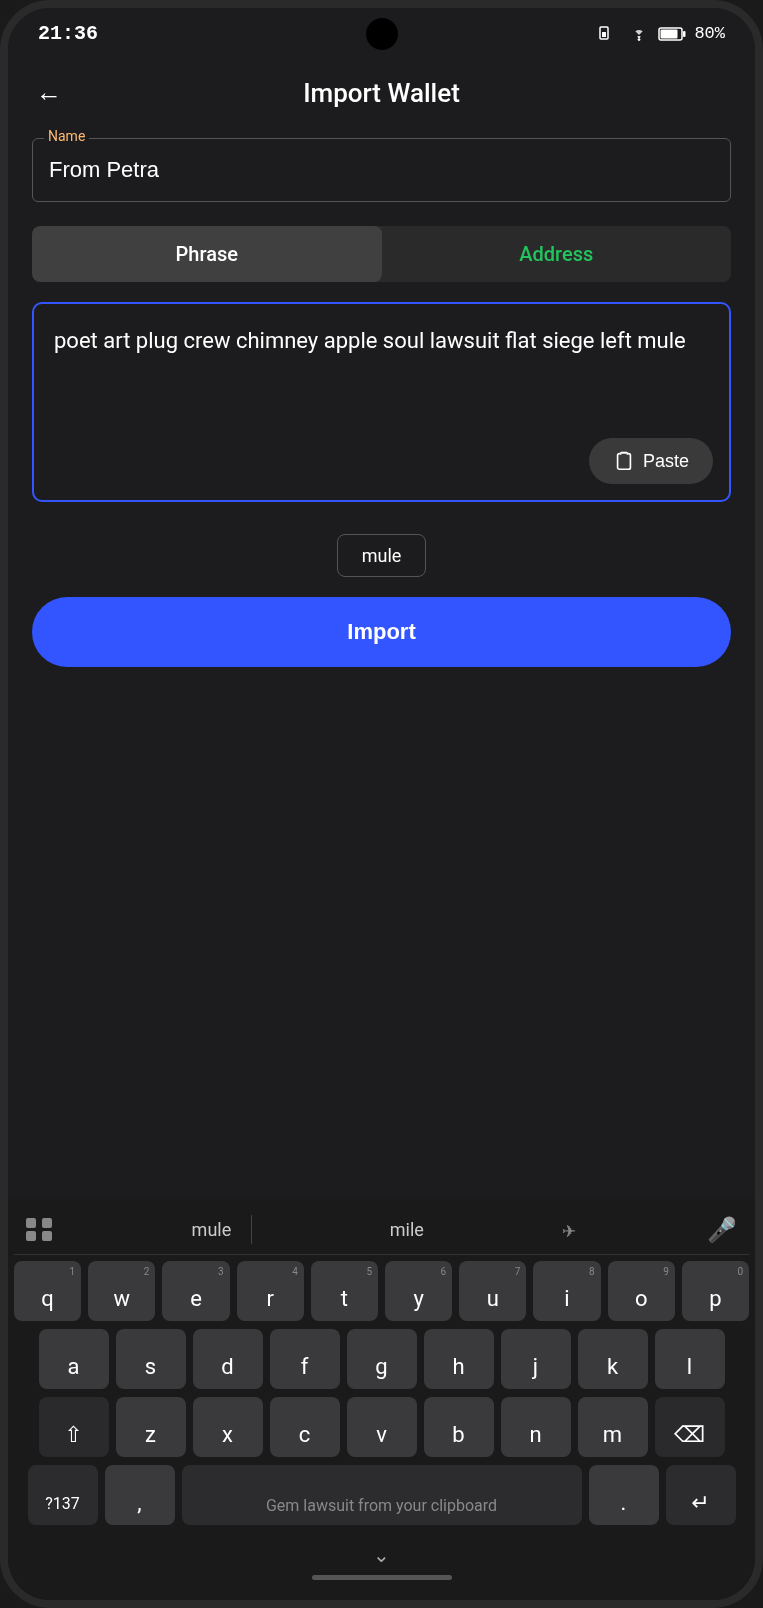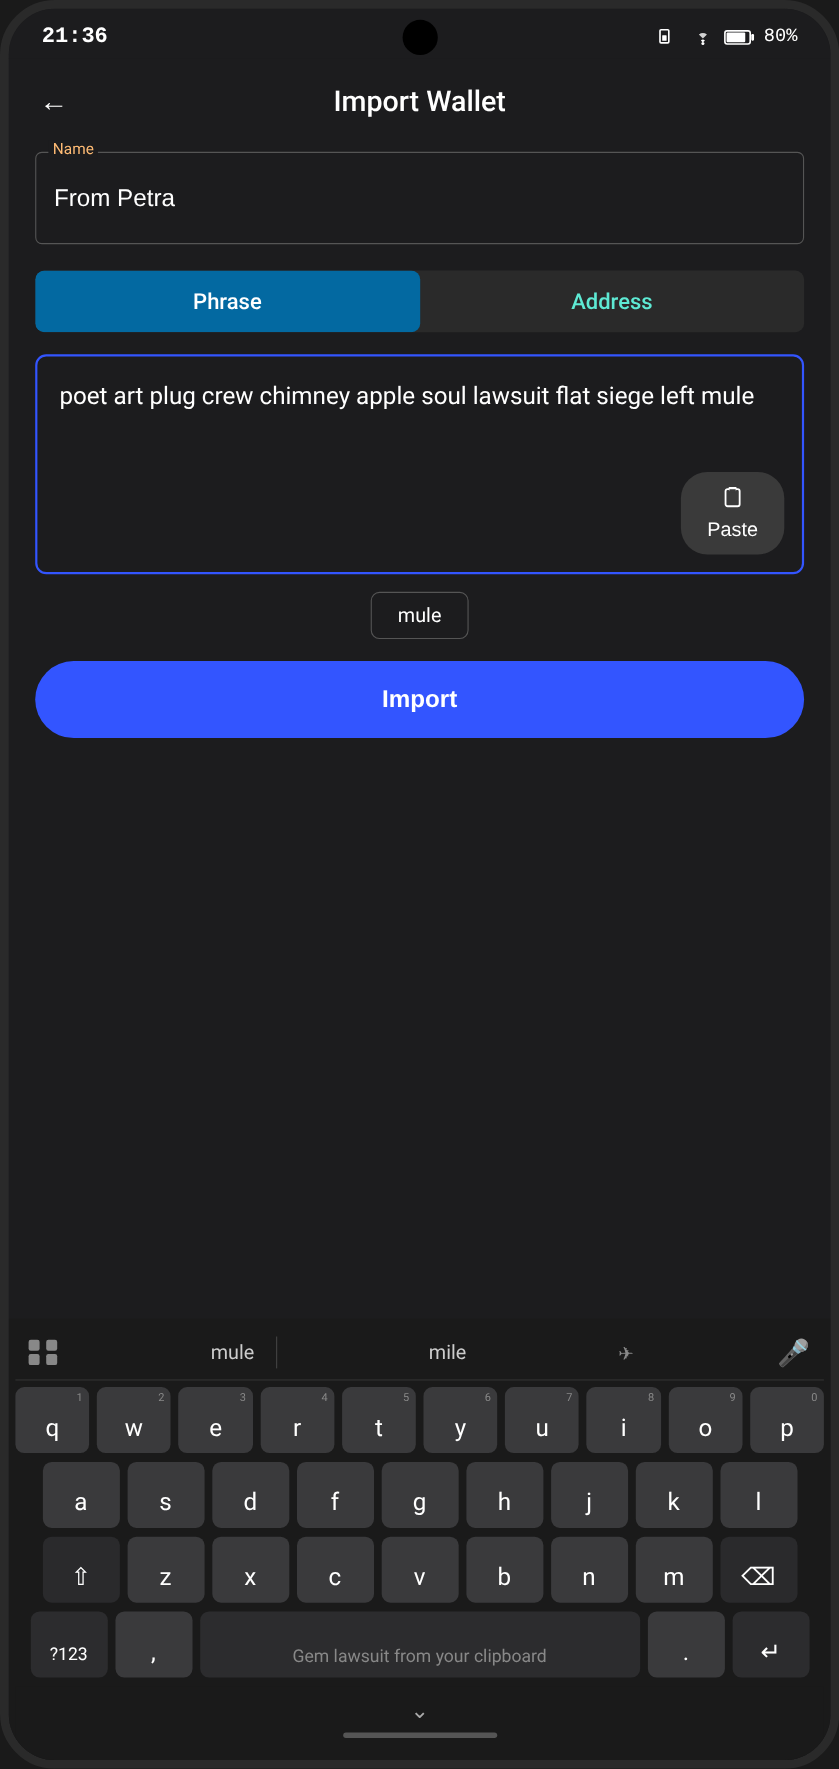--- a/index.html
+++ b/index.html
@@ -102,53 +102,53 @@
       color: #fdba74;
       font-size: 14px;
       background: #1c1c1e;
       padding: 0 4px;
     }
     .name-input {
       width: 100%;
       background: transparent;
       border: 1.5px solid #555;
       border-radius: 6px;
-      padding: 28px 16px;
+      padding: 18px 16px;
       color: #fff;
       font-size: 22px;
       outline: none;
     }
     
     .tab-bar {
       display: flex;
       background: #2a2a2a;
       border-radius: 8px;
       margin-bottom: 20px;
       overflow: hidden;
     }
     .tab-item {
       flex: 1;
       padding: 16px;
       text-align: center;
-      color: #5eead4;
+      color: #22c55e;
       font-size: 20px;
       font-weight: 500;
       cursor: pointer;
       border-radius: 8px;
     }
     .tab-item.active {
-      background: #0369a1;
+      background: #404040;
       color: #fff;
     }
     
     .phrase-textarea-container {
       border: 2px solid #3355ff;
       border-radius: 10px;
       padding: 20px;
-      margin-bottom: 16px;
+      margin-bottom: 32px;
       position: relative;
       min-height: 200px;
     }
     .phrase-textarea {
       width: 100%;
       background: transparent;
       border: none;
       color: #fff;
       font-size: 22px;
       line-height: 1.5;
@@ -164,21 +164,20 @@
       background: #3a3a3a;
       border: none;
       border-radius: 24px;
       padding: 12px 24px;
       color: #fff;
       font-size: 18px;
       cursor: pointer;
       display: flex;
       align-items: center;
       gap: 8px;
-      flex-direction: column;
     }
     
     .word-suggestion {
       display: flex;
       justify-content: center;
       margin-bottom: 20px;
     }
     .word-chip {
       border: 1.5px solid #555;
       border-radius: 8px;
@@ -429,21 +428,21 @@
         <div class="key">x</div>
         <div class="key">c</div>
         <div class="key">v</div>
         <div class="key">b</div>
         <div class="key">n</div>
         <div class="key">m</div>
         <div class="key key-special">⌫</div>
       </div>
 
       <div class="keyboard-row">
-        <div class="key key-special key-dark" style="font-size:16px; padding-bottom:12px;">?123</div>
+        <div class="key key-special key-dark" style="font-size:16px; padding-bottom:12px;">?137</div>
         <div class="key">,</div>
         <div class="key key-space key-dark" style="font-size:16px; color:#888;">Gem lawsuit from your clipboard</div>
         <div class="key">.</div>
         <div class="key key-special key-dark">↵</div>
       </div>
 
       <div class="system-bar">
         <span class="chevron-down">⌄</span>
         <div class="home-indicator"></div>
       </div>

